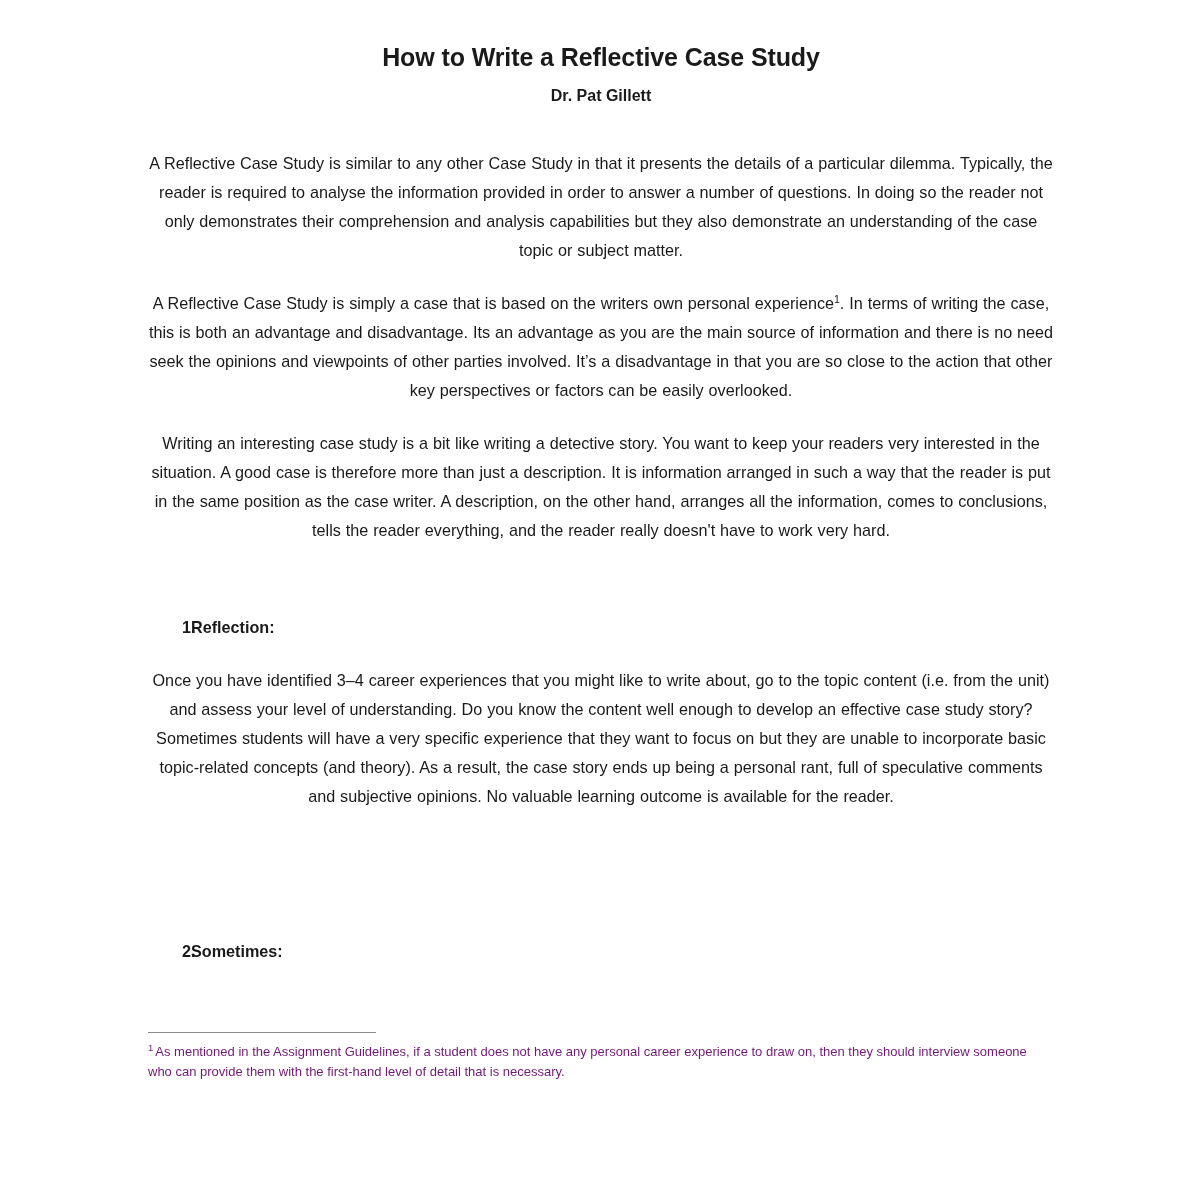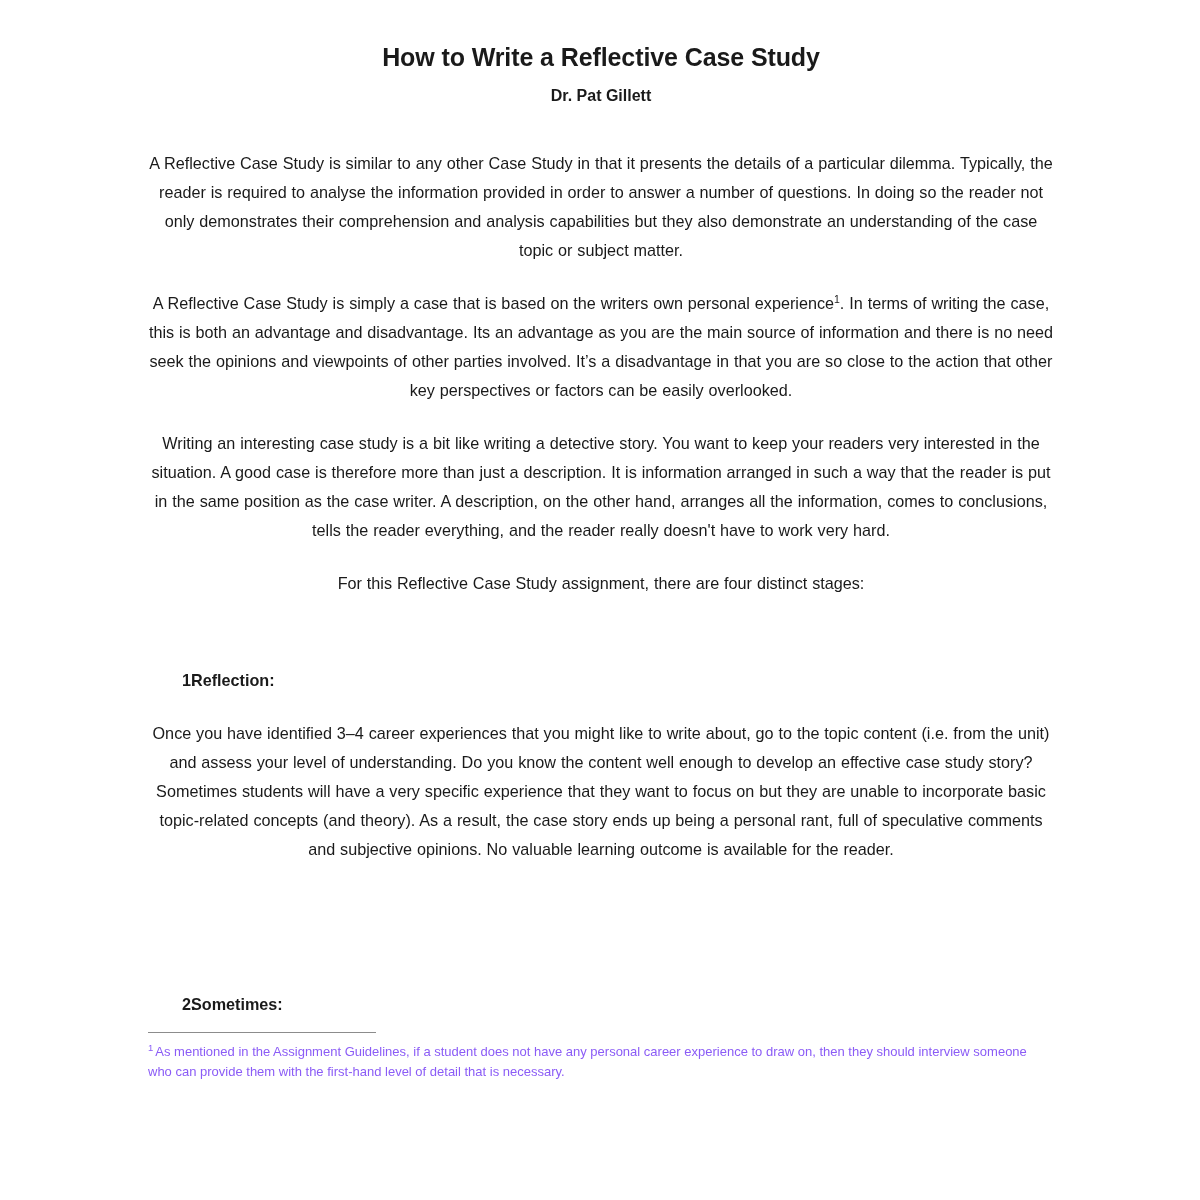--- a/index.html
+++ b/index.html
@@ -98,21 +98,21 @@
   .footnote-rule {
     width: 228px;
     height: 0;
     border-top: 1.3px solid #8c8c8c;
     margin: 0 0 9px 0;
   }
   p.footnote {
     margin: 0;
     font-size: 13px;
     line-height: 20px;
-    color: #8b5cf6;
+    color: #701a75;
   }
   .footnote .fn-marker {
     font-size: 9.5px;
     vertical-align: super;
     line-height: 0;
     margin-right: 2px;
   }
 </style>
 </head>
 <body>
@@ -126,21 +126,20 @@
     <div class="doc-author">Dr. Pat Gillett</div>
 
     <div class="body-block">
 
       <p class="para">A Reflective Case Study is similar to any other Case Study in that it presents the details of a particular dilemma. Typically, the reader is required to analyse the information provided in order to answer a number of questions. In doing so the reader not only demonstrates their comprehension and analysis capabilities but they also demonstrate an understanding of the case topic or subject matter.</p>
 
       <p class="para"><span>A Reflective Case Study is simply a case that is based on the writers own personal experience</span><sup class="fn-ref">1</sup><span>. In terms of writing the case, this is both an advantage and disadvantage. Its an advantage as you are the main source of information and there is no need seek the opinions and viewpoints of other parties involved. It’s a disadvantage in that you are so close to the action that other key perspectives or factors can be easily overlooked.</span></p>
 
       <p class="para">Writing an interesting case study is a bit like writing a detective story. You want to keep your readers very interested in the situation. A good case is therefore more than just a description. It is information arranged in such a way that the reader is put in the same position as the case writer. A description, on the other hand, arranges all the information, comes to conclusions, tells the reader everything, and the reader really doesn't have to work very hard.</p>
 
-      <p class="para">For this Reflective Case Study assignment, there are four distinct stages:</p>
 
       <div class="gap-before-stage1"></div>
 
       <div class="stage-heading">
         <span class="num">1.</span>
         <span class="label">Reflection:</span>
       </div>
 
       <div class="gap-after-stage1"></div>
 

